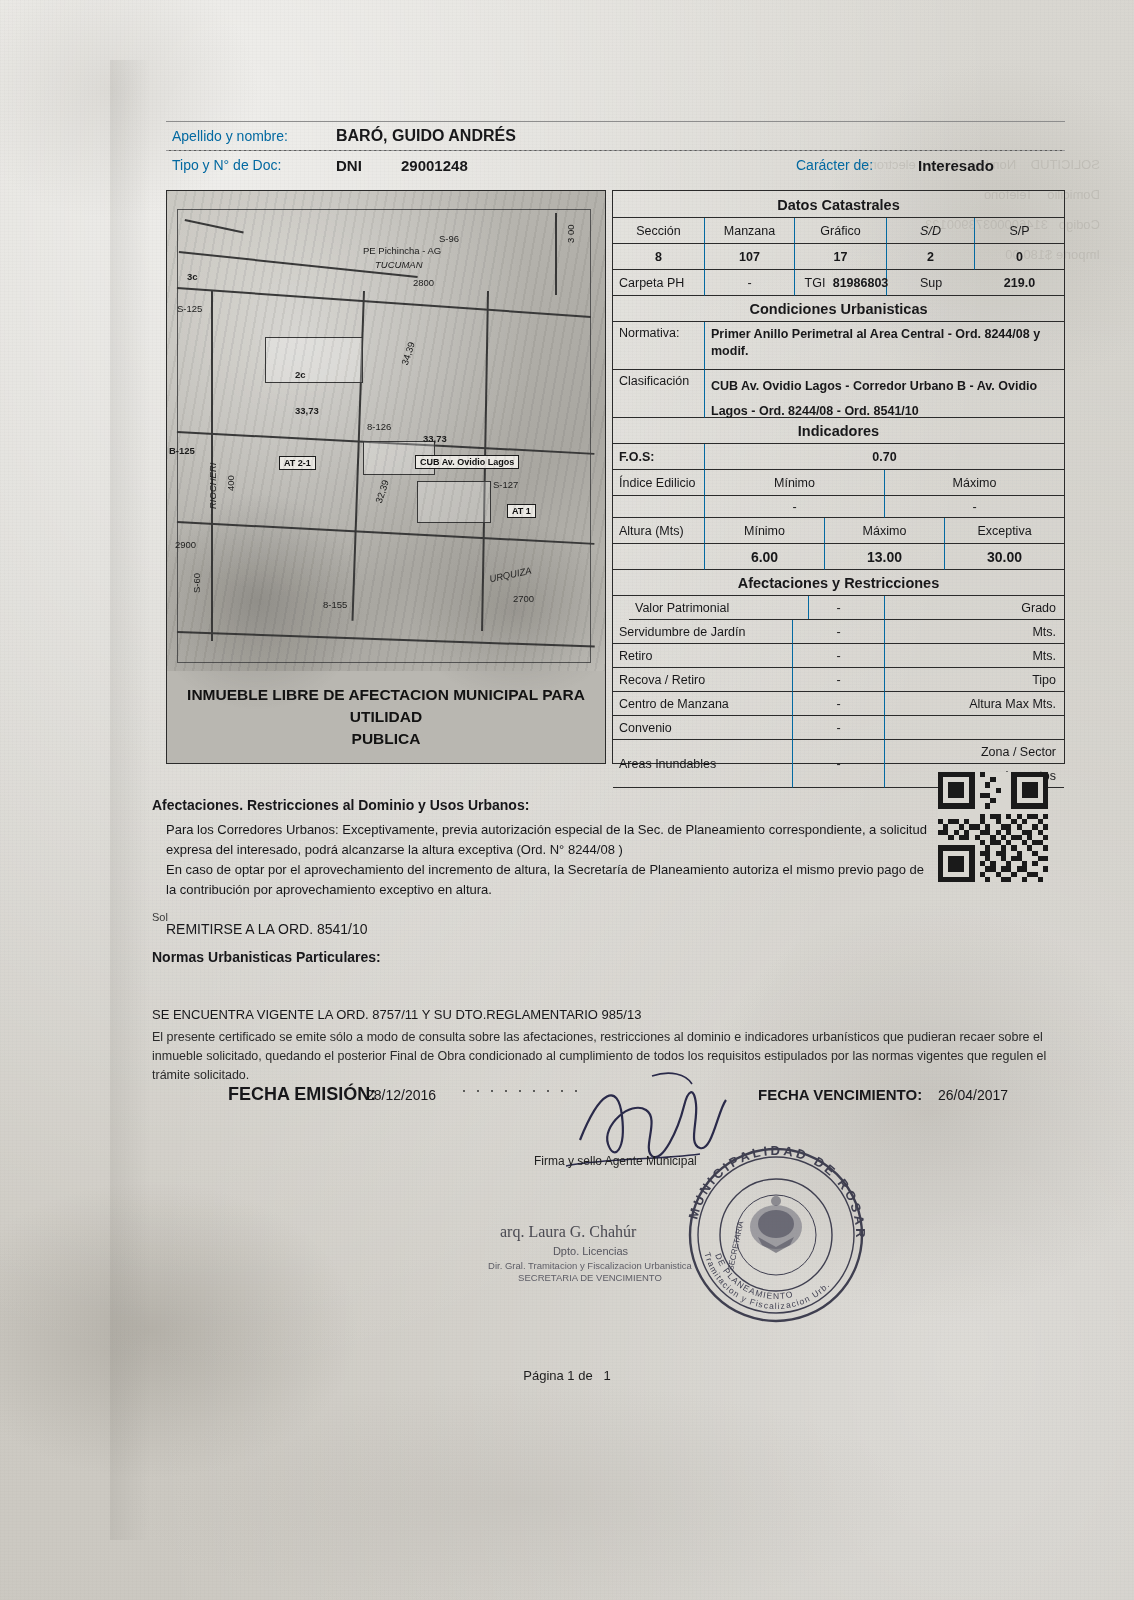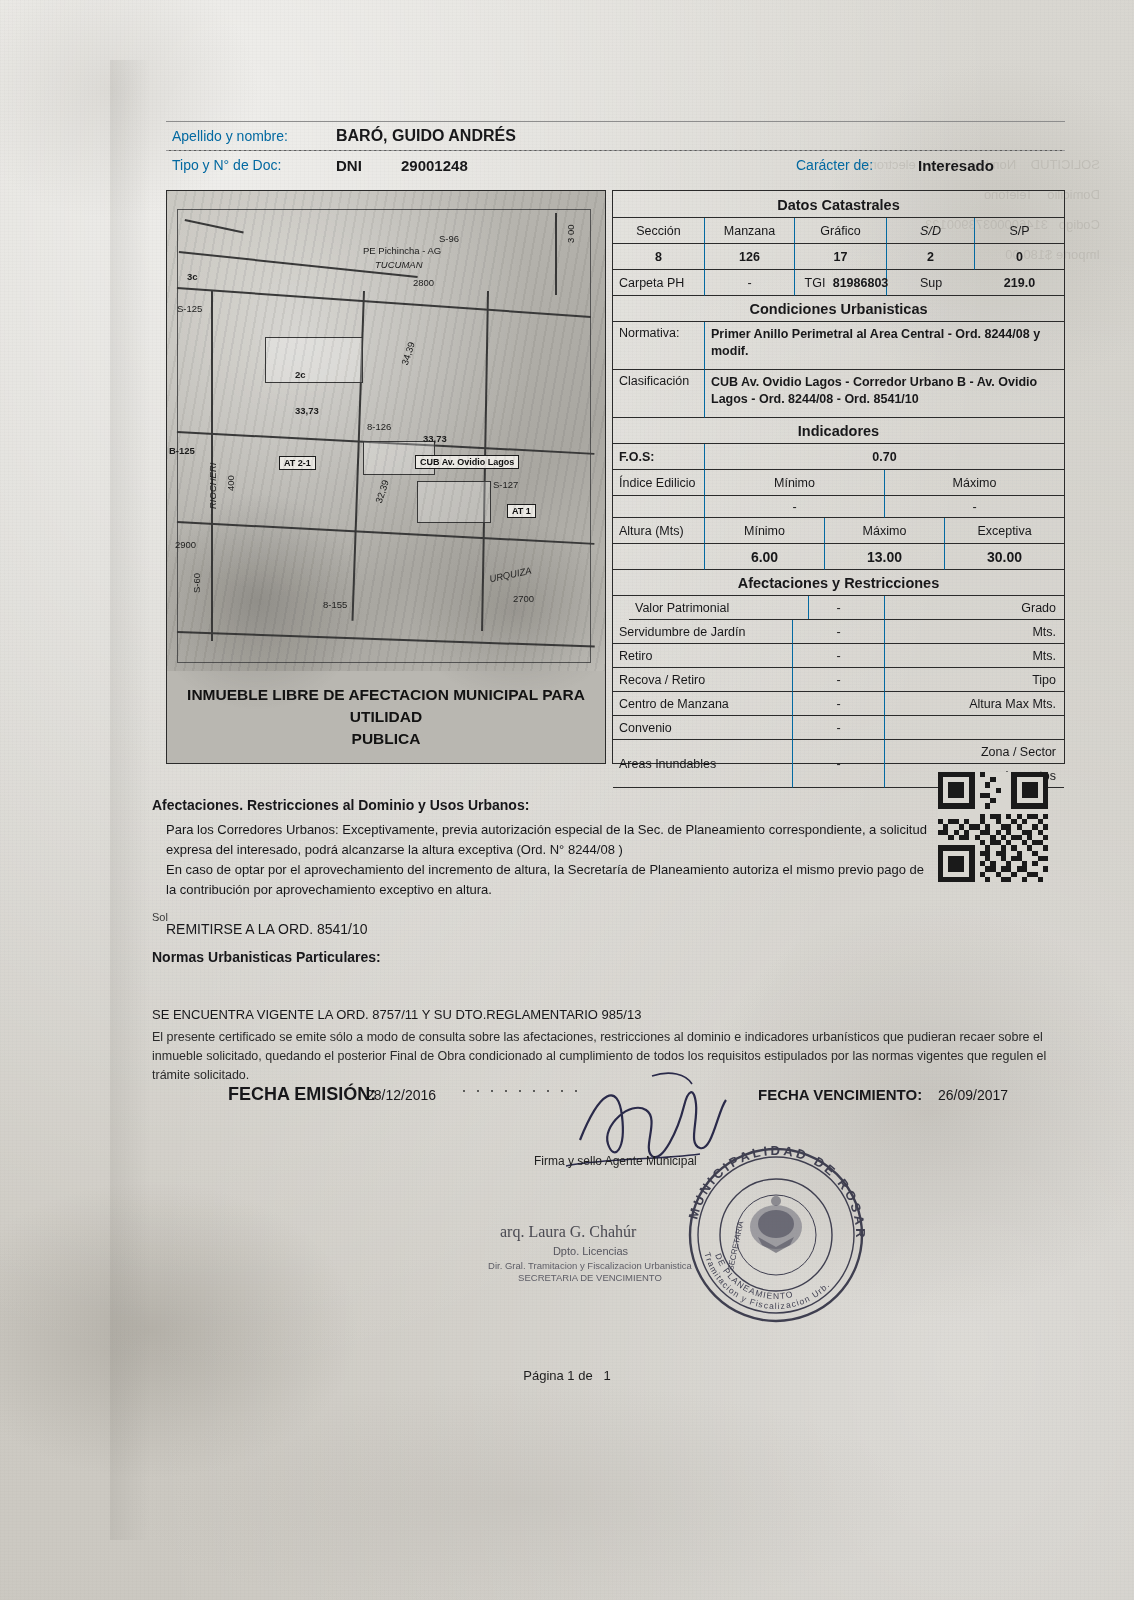--- a/index.html
+++ b/index.html
@@ -188,38 +188,38 @@
     <div class="sechdr" style="top:6px;">Datos Catastrales</div>
     <div class="box" style="left:0;top:26px;width:451px;height:1px;background:#2b2b2b;"></div>
 
     <div class="grid-cell br bb" style="left:0;top:27px;width:92px;height:26px;justify-content:center;">Sección</div>
     <div class="grid-cell br bb" style="left:92px;top:27px;width:90px;height:26px;justify-content:center;">Manzana</div>
     <div class="grid-cell br bb" style="left:182px;top:27px;width:92px;height:26px;justify-content:center;">Gráfico</div>
     <div class="grid-cell br bb" style="left:274px;top:27px;width:88px;height:26px;justify-content:center;font-style:italic;">S/D</div>
     <div class="grid-cell bb" style="left:362px;top:27px;width:89px;height:26px;justify-content:center;">S/P</div>
 
     <div class="grid-cell br bb" style="left:0;top:53px;width:92px;height:26px;justify-content:center;font-weight:bold;">8</div>
-    <div class="grid-cell br bb" style="left:92px;top:53px;width:90px;height:26px;justify-content:center;font-weight:bold;">126</div>
+    <div class="grid-cell br bb" style="left:92px;top:53px;width:90px;height:26px;justify-content:center;font-weight:bold;">107</div>
     <div class="grid-cell br bb" style="left:182px;top:53px;width:92px;height:26px;justify-content:center;font-weight:bold;">17</div>
     <div class="grid-cell br bb" style="left:274px;top:53px;width:88px;height:26px;justify-content:center;font-weight:bold;">2</div>
     <div class="grid-cell bb" style="left:362px;top:53px;width:89px;height:26px;justify-content:center;font-weight:bold;">0</div>
 
     <div class="grid-cell br bb" style="left:0;top:79px;width:92px;height:26px;padding-left:6px;">Carpeta PH</div>
     <div class="grid-cell br bb" style="left:92px;top:79px;width:90px;height:26px;justify-content:center;">-</div>
     <div class="grid-cell bb" style="left:182px;top:79px;width:40px;height:26px;justify-content:center;">TGI</div>
     <div class="grid-cell br bb" style="left:222px;top:79px;width:52px;height:26px;justify-content:center;font-weight:bold;">81986803</div>
     <div class="grid-cell bb" style="left:274px;top:79px;width:88px;height:26px;justify-content:center;">Sup</div>
     <div class="grid-cell bb" style="left:362px;top:79px;width:89px;height:26px;justify-content:center;font-weight:bold;">219.0</div>
 
     <div class="sechdr" style="top:110px;">Condiciones Urbanisticas</div>
     <div class="box" style="left:0;top:130px;width:451px;height:1px;background:#2b2b2b;"></div>
     <div class="grid-cell br bb" style="left:0;top:131px;width:92px;height:48px;padding-left:6px;align-items:flex-start;padding-top:4px;">Normativa:</div>
     <div class="grid-cell bb" style="left:92px;top:131px;width:359px;height:48px;padding:4px 6px 0 6px;align-items:flex-start;font-weight:bold;line-height:17px;">Primer Anillo Perimetral al Area Central - Ord. 8244/08 y modif.</div>
     <div class="grid-cell br bb" style="left:0;top:179px;width:92px;height:48px;padding-left:6px;align-items:flex-start;padding-top:4px;">Clasificación</div>
-    <div class="grid-cell bb" style="left:92px;top:179px;width:359px;height:48px;padding:4px 6px 0 6px;align-items:flex-start;font-weight:bold;line-height:17px;">CUB Av. Ovidio Lagos - Corredor Urbano B - Av. Ovidio Lagos - Ord. 8244/08 - Ord. 8541/10</div>
+    <div class="grid-cell bb" style="left:92px;top:179px;width:359px;height:48px;padding:4px 6px 0 6px;align-items:flex-start;font-weight:bold;line-height:25px;">CUB Av. Ovidio Lagos - Corredor Urbano B - Av. Ovidio Lagos - Ord. 8244/08 - Ord. 8541/10</div>
 
     <div class="sechdr" style="top:232px;">Indicadores</div>
     <div class="box" style="left:0;top:252px;width:451px;height:1px;background:#2b2b2b;"></div>
     <div class="grid-cell br bb" style="left:0;top:253px;width:92px;height:26px;padding-left:6px;font-weight:bold;">F.O.S:</div>
     <div class="grid-cell bb" style="left:92px;top:253px;width:359px;height:26px;justify-content:center;font-weight:bold;">0.70</div>
 
     <div class="grid-cell br bb" style="left:0;top:279px;width:92px;height:26px;padding-left:6px;">Índice Edilicio</div>
     <div class="grid-cell br bb" style="left:92px;top:279px;width:180px;height:26px;justify-content:center;">Mínimo</div>
     <div class="grid-cell bb" style="left:272px;top:279px;width:179px;height:26px;justify-content:center;">Máximo</div>
     <div class="grid-cell br bb" style="left:0;top:305px;width:92px;height:22px;"></div>
@@ -373,21 +373,21 @@
           <rect x="12" y="20" width="2" height="1"></rect>
         <rect x="16" y="20" width="1" height="1"></rect>
           <rect x="19" y="20" width="1" height="1"></rect>
       </g>
     </svg>
   </div>
 
   <div class="para t-b" style="left:228px;top:1085px;font-size:18px;">FECHA EMISIÓN:</div>
   <div class="para" style="left:366px;top:1086px;font-size:14px;">28/12/2016</div>
   <div class="para t-b" style="left:758px;top:1085px;font-size:15px;">FECHA VENCIMIENTO:</div>
-  <div class="para" style="left:938px;top:1086px;font-size:14px;">26/09/2017</div>
+  <div class="para" style="left:938px;top:1086px;font-size:14px;">26/04/2017</div>
 
   <div id="sig">
     <svg width="220" height="110" viewBox="0 0 220 110">
       <path class="sigpath" stroke-width="2.2" d="M20,70 C40,20 58,12 62,46 C66,80 54,92 48,74 C42,56 70,30 86,40 C100,49 82,78 92,86 C102,94 118,60 124,36 C128,20 134,16 136,34 C138,52 128,74 140,78 C152,82 158,40 166,30"></path>
       <path class="sigpath" stroke-width="1.6" d="M6,96 C46,88 96,90 140,84"></path>
       <path class="sigpath" stroke-width="1.6" d="M92,6 C110,0 126,4 132,14"></path>
     </svg>
   </div>
   <div style="position:absolute;left:460px;top:1080px;width:120px;height:2px;">
     <svg width="160" height="6">

